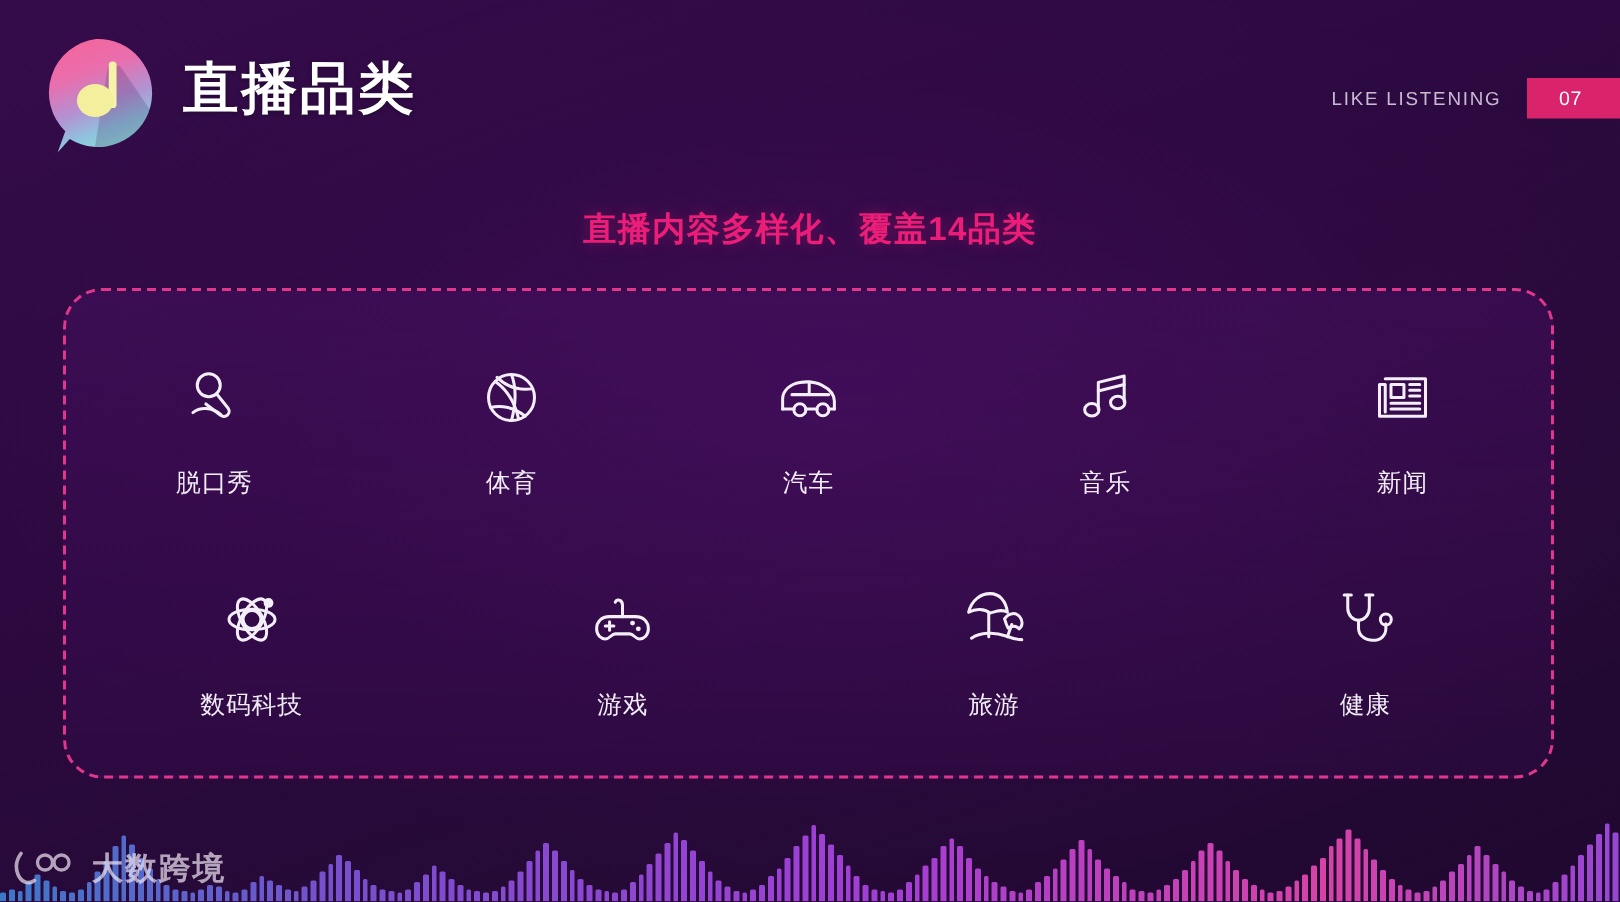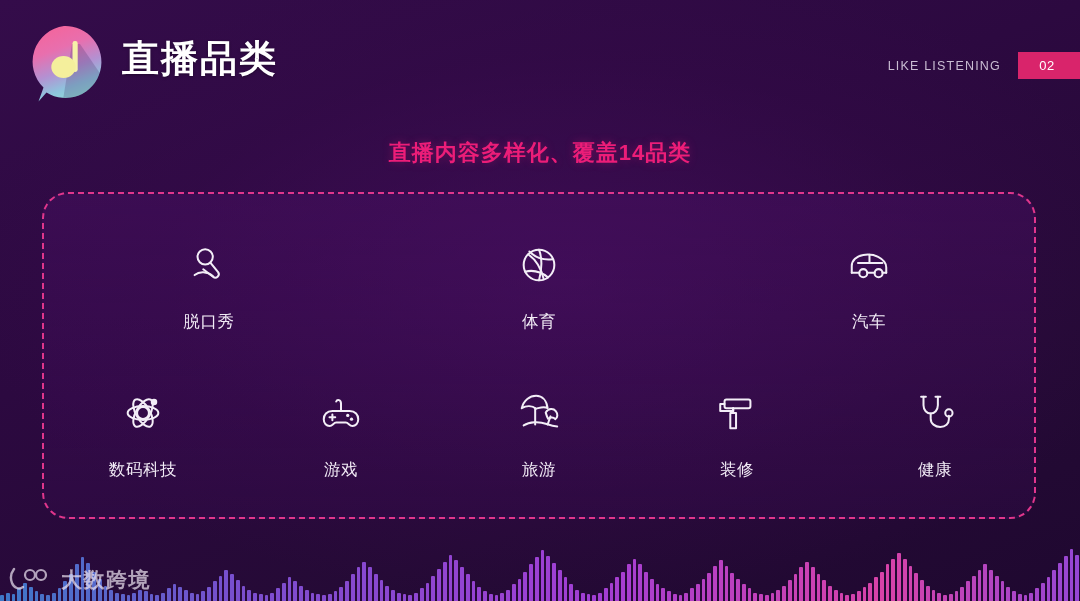--- a/index.html
+++ b/index.html
@@ -140,21 +140,21 @@
           <rect x="50.5" y="19" width="5.2" height="31" rx="2.4" fill="#f6f2a8"></rect>
           <ellipse cx="41.5" cy="45" rx="12.2" ry="11" fill="#f4ef9c"></ellipse>
         </g>
       </svg>
     </div>
 
     <div class="deck-title">直播品类</div>
 
     <div class="header-right">
       <span class="header-kicker">LIKE LISTENING</span>
-      <span class="page-badge">02</span>
+      <span class="page-badge">07</span>
     </div>
   </div>
 
   <div class="section-title">直播内容多样化、覆盖14品类</div>
 
   <div class="panel">
     <div class="grid">
 
       <div class="row">
 
@@ -190,21 +190,43 @@
               <path d="M6 32 H14 M22 32 H30 M38 32 H42"></path>
               <circle cx="18" cy="32.5" r="4.2"></circle>
               <circle cx="34" cy="32.5" r="4.2"></circle>
               <path d="M24.5 13.2 V22 M12.5 22 H38"></path>
             </svg>
           </span>
           <span class="lbl">汽车</span>
         </div>
 
 
-
+        <div class="cell">
+          <span class="ico">
+            <svg viewBox="0 0 48 48" width="46" height="46">
+              <path d="M19 32 V13.5 L37 9 V27"></path>
+              <path d="M19 19.5 L37 15"></path>
+              <ellipse cx="14.5" cy="32.5" rx="5" ry="4.3"></ellipse>
+              <ellipse cx="32.5" cy="27.5" rx="5" ry="4.3"></ellipse>
+            </svg>
+          </span>
+          <span class="lbl">音乐</span>
+        </div>
+
+        <div class="cell">
+          <span class="ico">
+            <svg viewBox="0 0 48 48" width="46" height="46">
+              <path d="M12 11 H40 V37 H8 V15 H12 V34"></path>
+              <rect x="16" y="15" width="9" height="9"></rect>
+              <path d="M29 15 H36 M29 19 H36 M29 23 H36"></path>
+              <path d="M16 28 H36 M16 32 H36"></path>
+            </svg>
+          </span>
+          <span class="lbl">新闻</span>
+        </div>
       </div>
 
       <div class="row">
 
         <div class="cell">
           <span class="ico">
             <svg viewBox="0 0 48 48" width="46" height="46">
               <circle cx="24" cy="24" r="6.2"></circle>
               <ellipse cx="24" cy="24" rx="16" ry="7.2"></ellipse>
               <ellipse cx="24" cy="24" rx="16" ry="7.2" transform="rotate(60 24 24)"></ellipse>
@@ -235,30 +257,20 @@
               <path d="M6 19 C8 10.5 14.5 6 21 6 C27.5 6 32 11 33 19 C29 16.5 25 18.5 21 19.5 C17 16.5 11 16 6 19 Z"></path>
               <path d="M20 19 V36"></path>
               <path d="M31 23.5 C34 19 39 19 41.5 22 C44 25 43.5 29 41 30.5 C39 28 36 28.5 33.5 30 C32 27.5 31.5 25 31 23.5 Z"></path>
               <path d="M36 27.5 L33 36"></path>
               <path d="M8 37 C14 33 24 32.5 32 35.5 C36 37 40 38 43 38"></path>
             </svg>
           </span>
           <span class="lbl">旅游</span>
         </div>
 
-        <div class="cell">
-          <span class="ico">
-            <svg viewBox="0 0 48 48" width="46" height="46">
-              <rect x="11" y="10" width="27" height="9" rx="2"></rect>
-              <path d="M11 14.5 H6.5 V22 H20 V19"></path>
-              <path d="M20 19 V24 H17 V40 H23 V24 H20"></path>
-            </svg>
-          </span>
-          <span class="lbl">装修</span>
-        </div>
 
 
         <div class="cell">
           <span class="ico">
             <svg viewBox="0 0 48 48" width="46" height="46">
               <path d="M12 7 V16 C12 21 15.5 24.5 19.5 24.5 C23.5 24.5 27 21 27 16 V7"></path>
               <path d="M9.5 7 H14.5 M24.5 7 H29.5"></path>
               <path d="M19.5 24.5 V30 C19.5 35 24 38.5 29.5 38.5 C35 38.5 38.5 35 38.5 30.5 V27"></path>
               <circle cx="38.5" cy="24" r="3.8"></circle>
             </svg>

